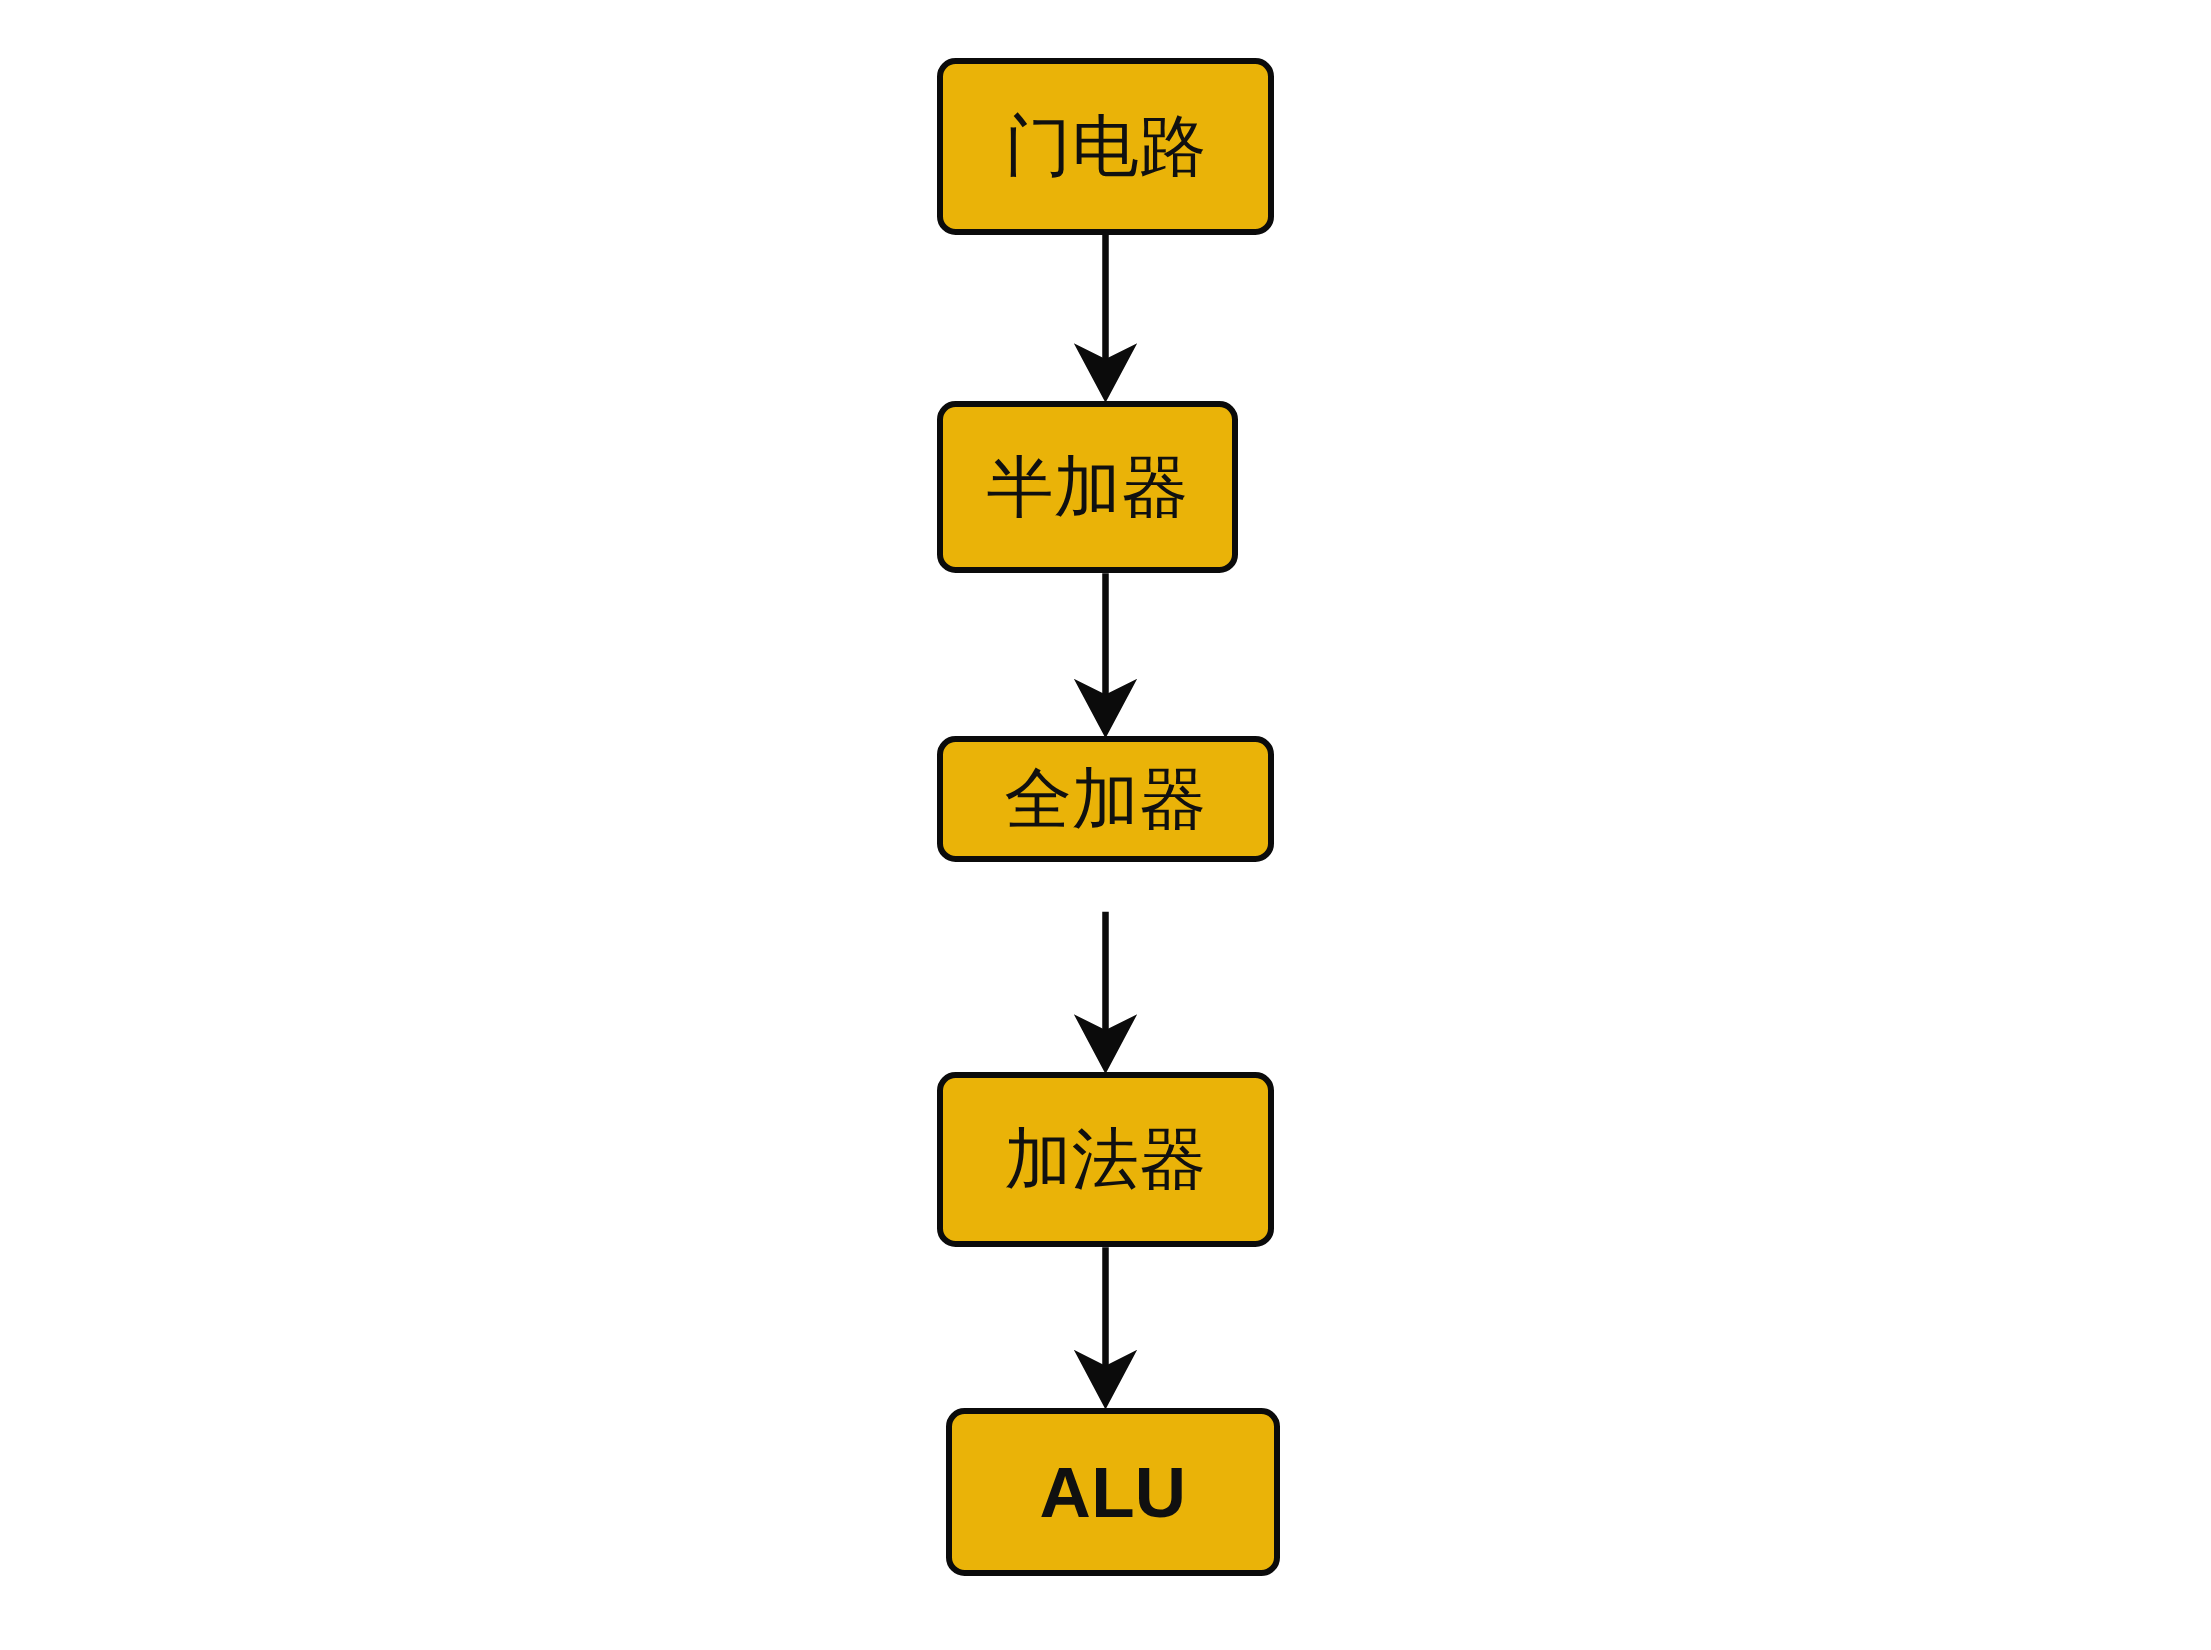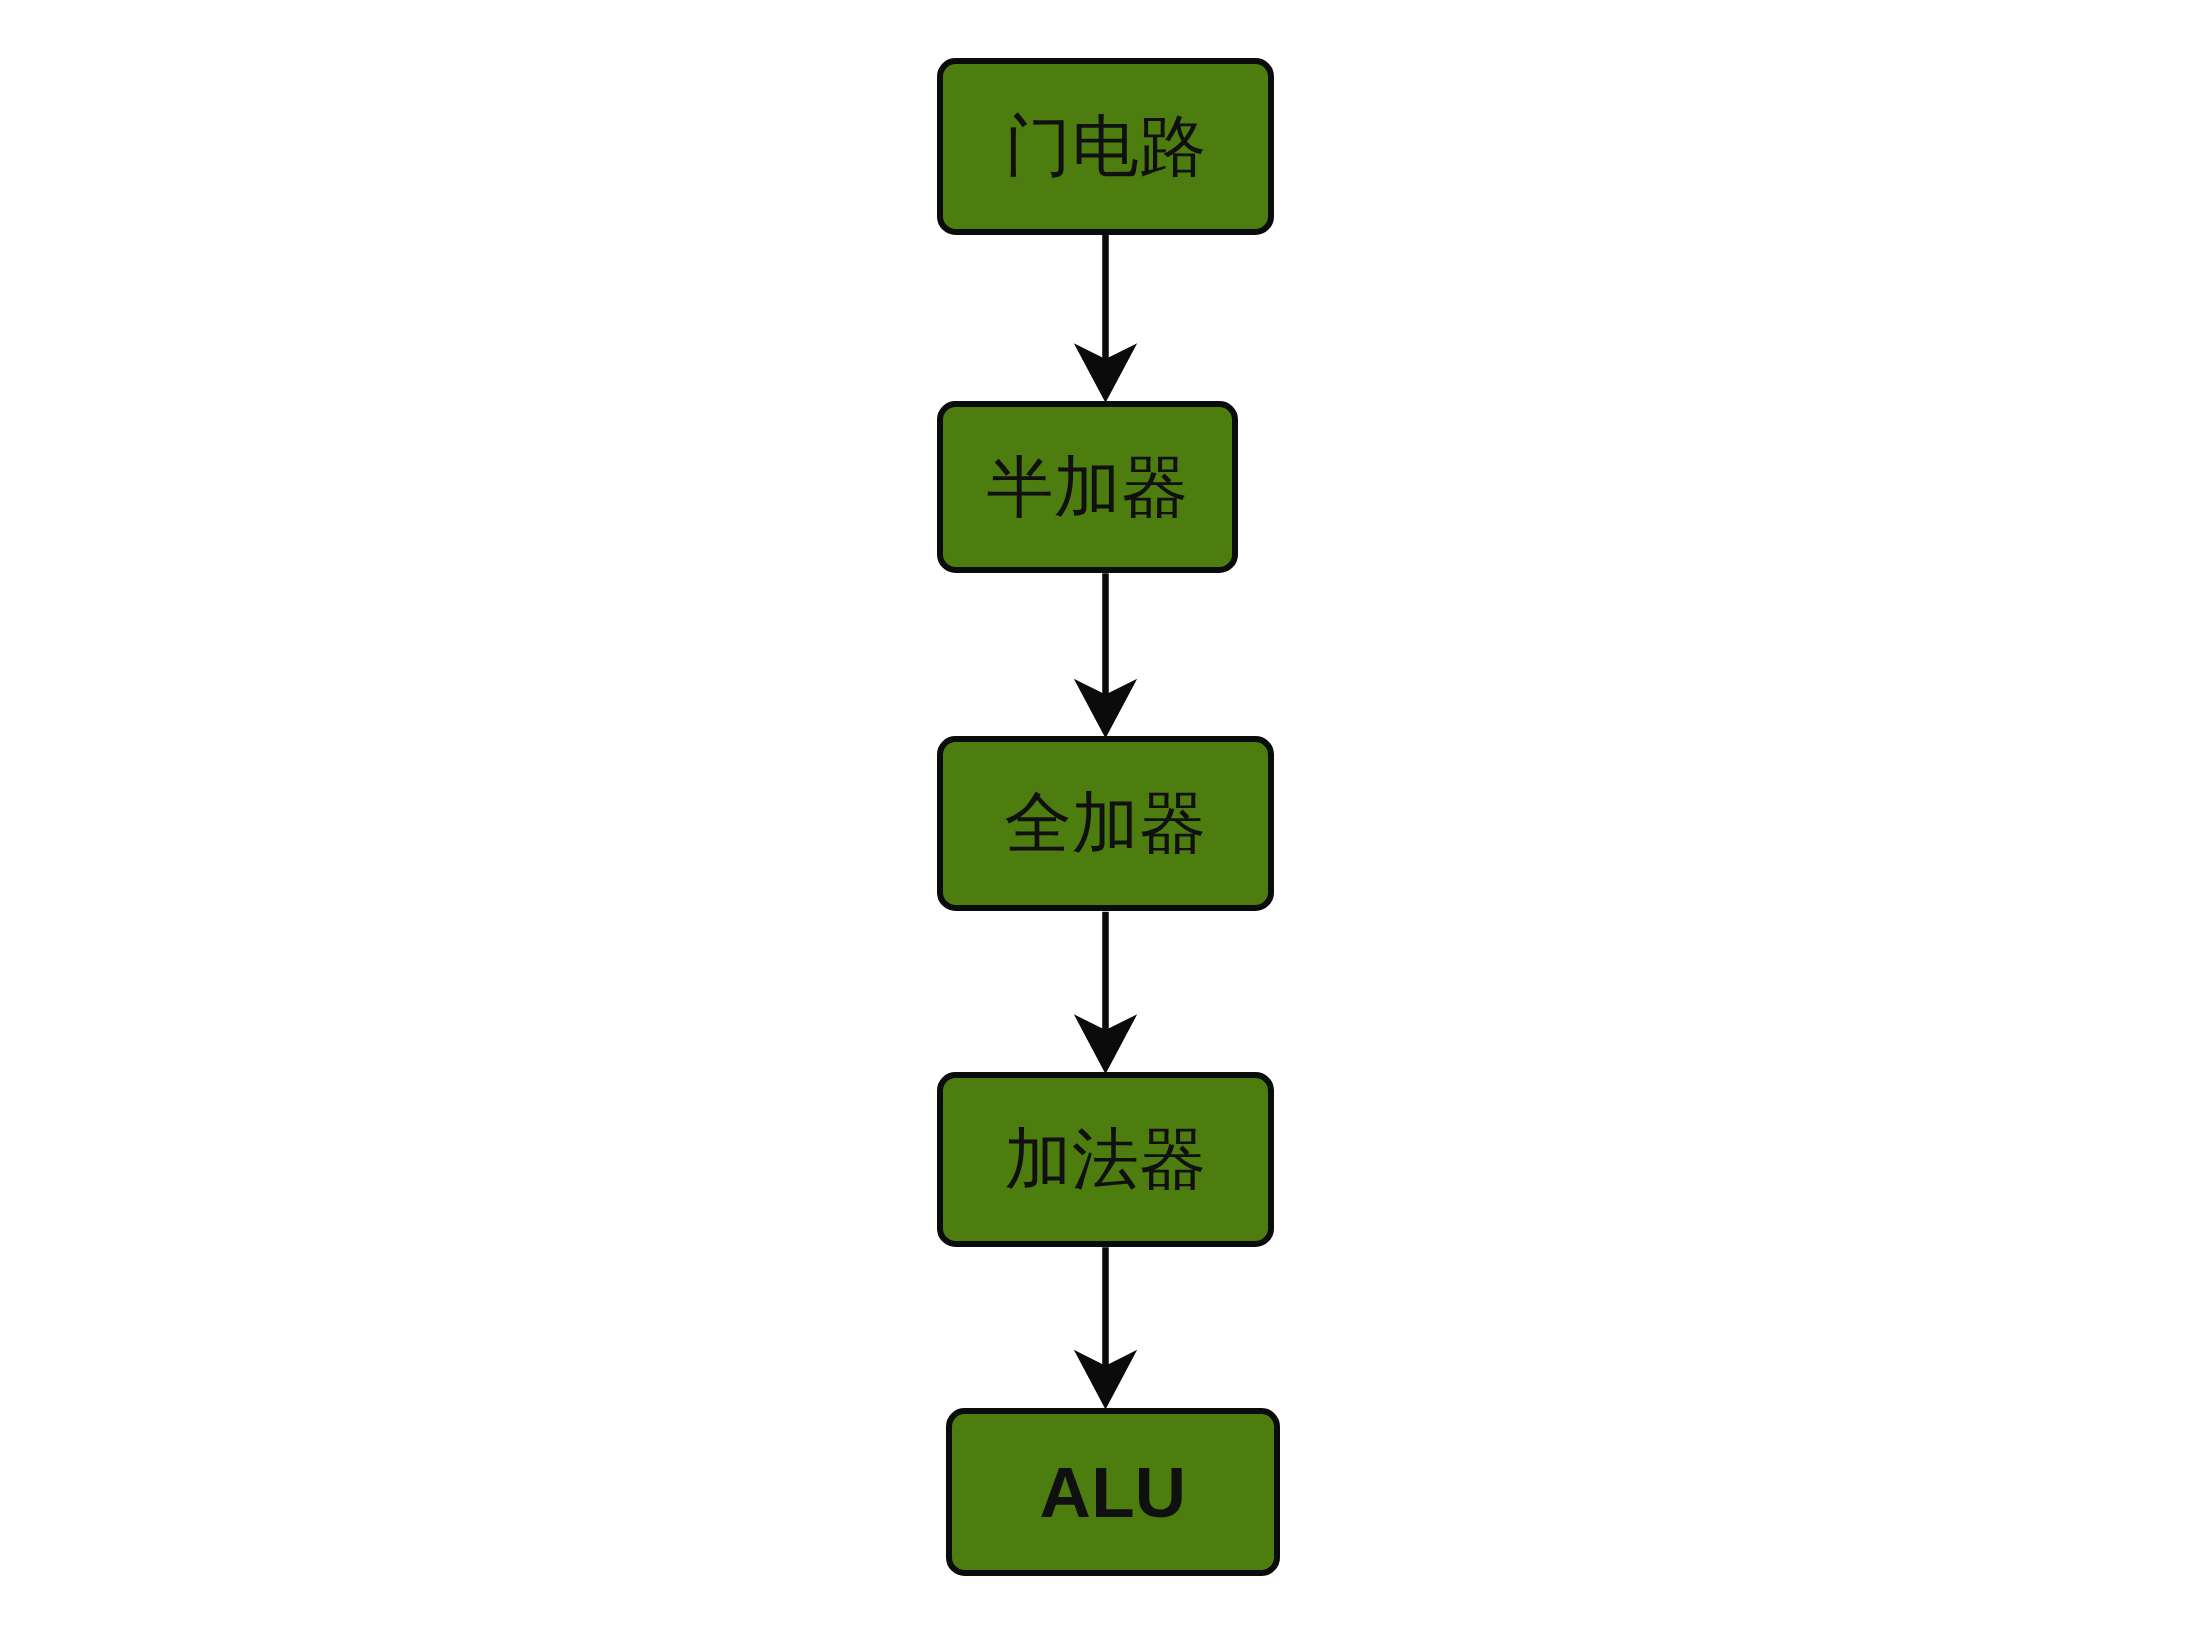--- a/index.html
+++ b/index.html
@@ -19,21 +19,21 @@
     position: relative;
     width: 2211px;
     height: 1651px;
     background: #ffffff;
   }
 
   
   .node {
     position: absolute;
     box-sizing: border-box;
-    background: #4d7c0f;
+    background: #eab308;
     border: 6.5px solid #0b0b0b;
     border-radius: 18.6px;
     display: flex;
     align-items: center;
     justify-content: center;
     color: #101010;
     letter-spacing: 0.02em;
     line-height: 1;
     user-select: none;
   }
@@ -44,21 +44,21 @@
   }
   .node.latin .label {
     font-family: "Liberation Sans", "DejaVu Sans", sans-serif;
     font-size: 71px;
     font-weight: bold;
   }
 
   
   #node-gate    { left: 937px; top:   58px; width: 337px; height: 177px; }
   #node-half    { left: 937px; top:  401px; width: 301px; height: 172px; }
-  #node-full    { left: 937px; top:  736px; width: 337px; height: 175px; }
+  #node-full    { left: 937px; top:  736px; width: 337px; height: 126px; }
   #node-adder   { left: 937px; top: 1072px; width: 337px; height: 175px; }
   #node-alu     { left: 946px; top: 1408px; width: 334px; height: 168px; }
 
   
   .edge {
     position: absolute;
     left: 0;
     top: 0;
     width: 2211px;
     height: 1651px;

